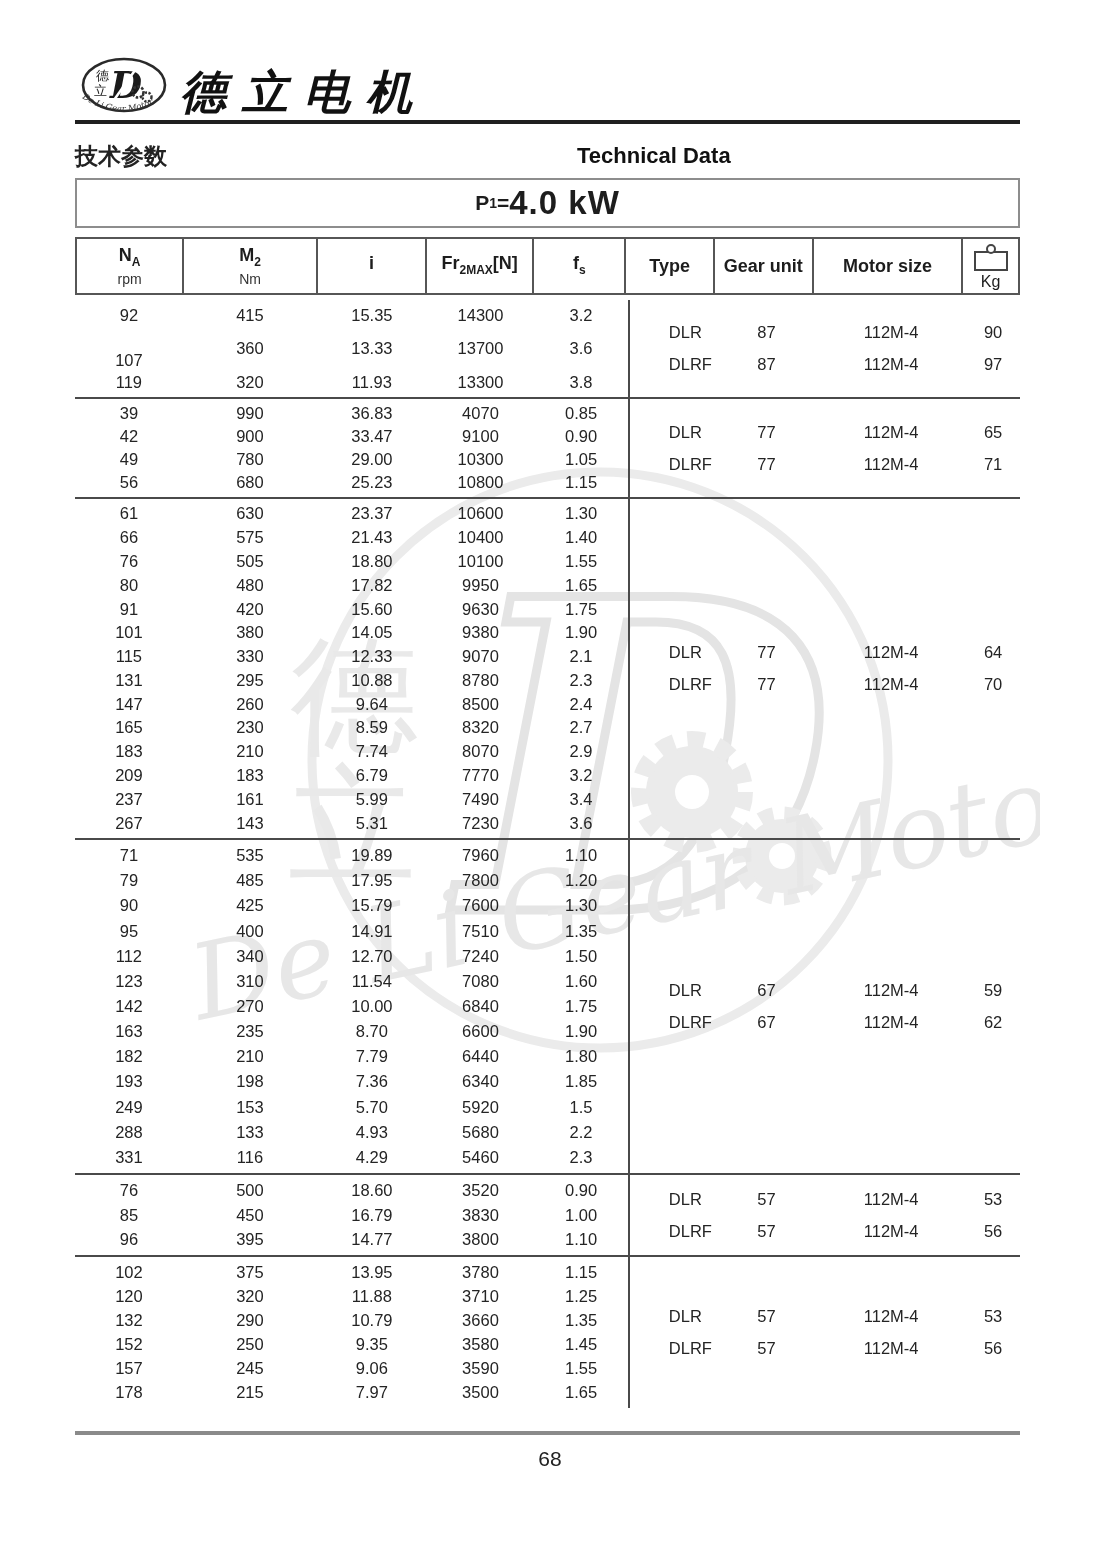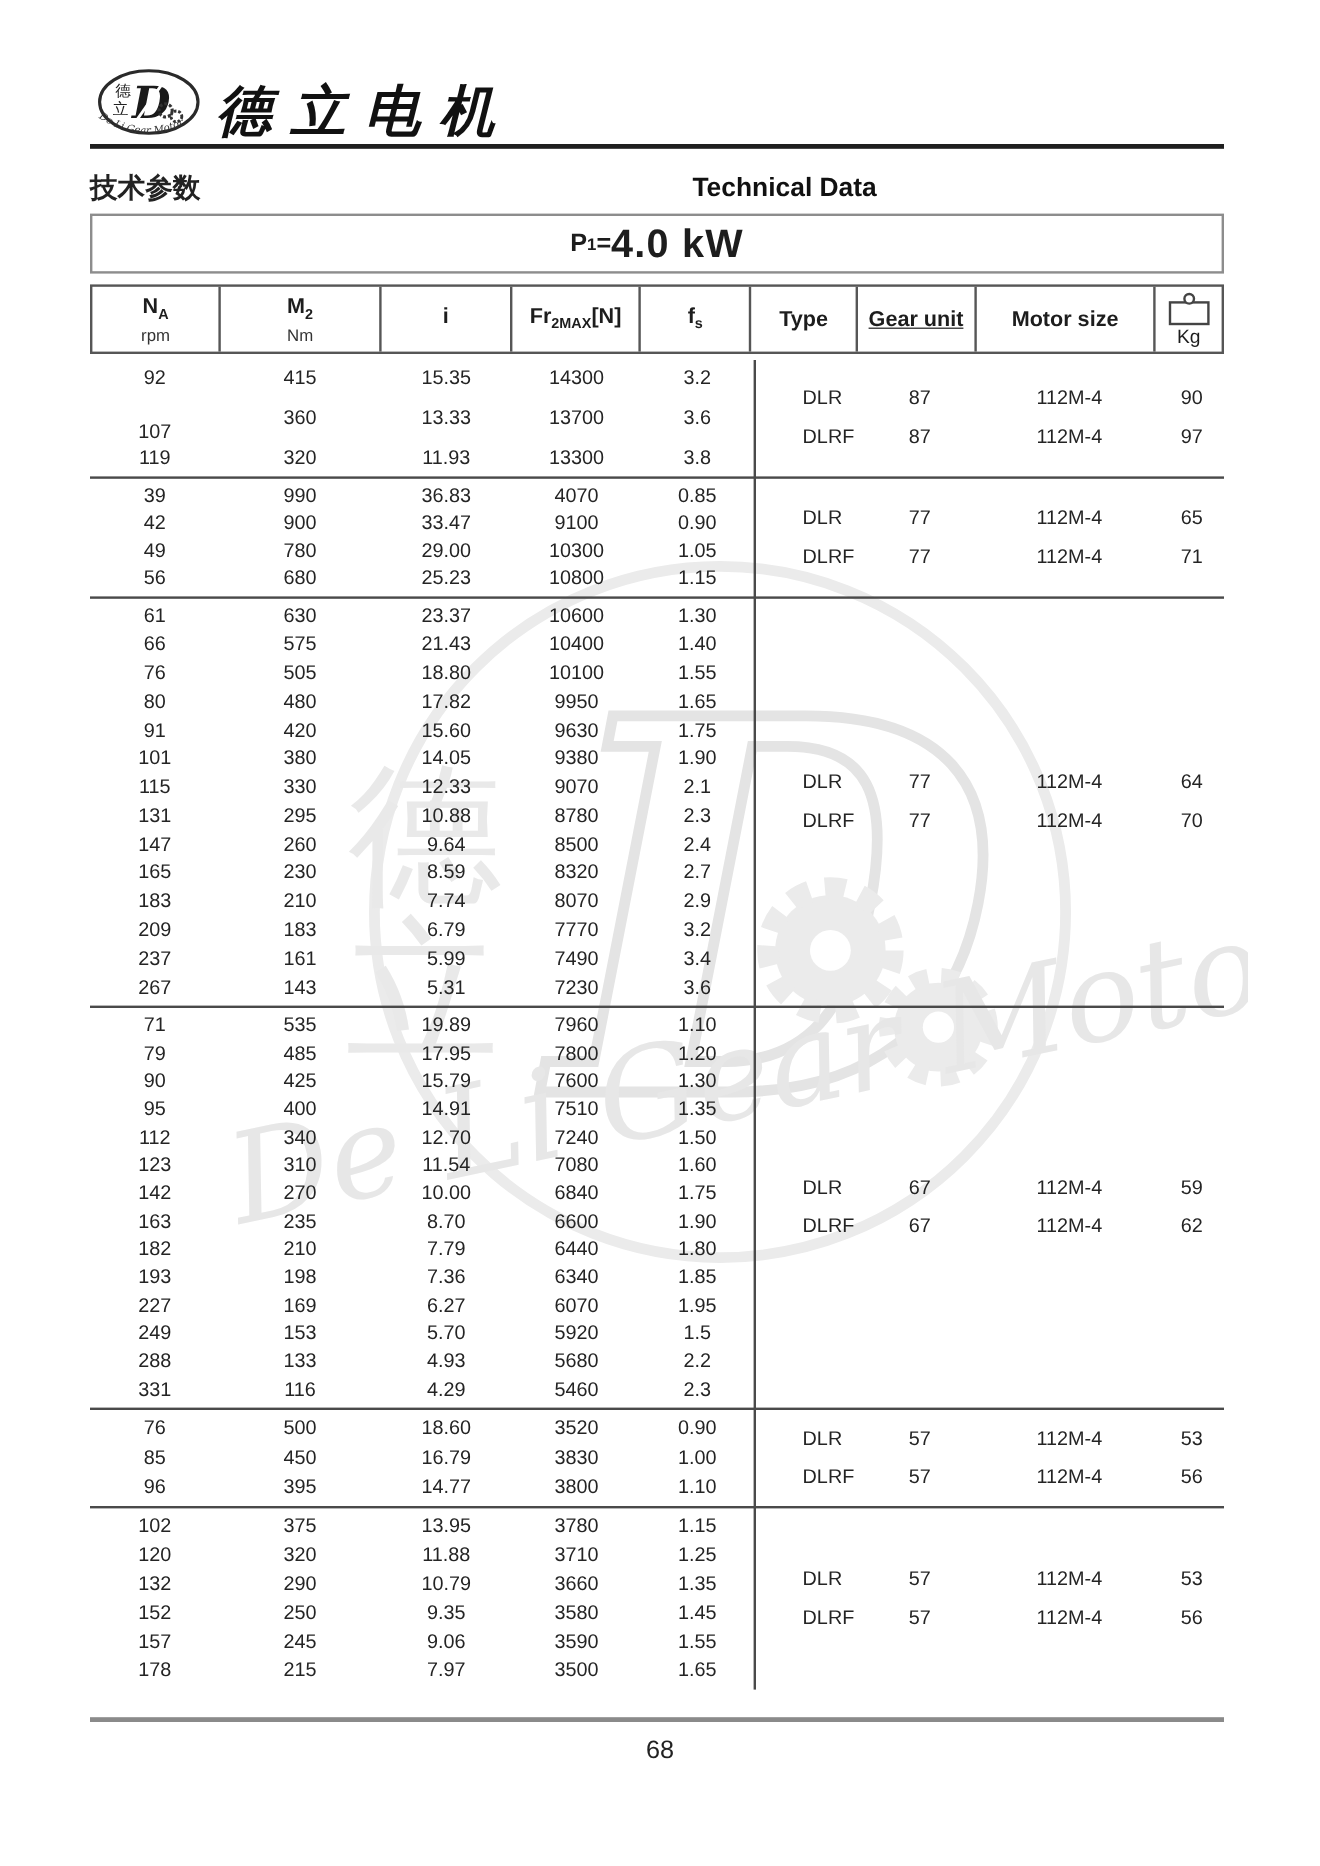--- a/index.html
+++ b/index.html
@@ -133,21 +133,21 @@
         <div class="l1"><span>Fr</span><sub>2MAX</sub><span>[N]</span></div>
         <div class="l2"></div>
       </div>
       <div class="th" style="width: 9.8%;">
         <div class="l1"><span>f</span><sub>s</sub><span></span></div>
         <div class="l2"></div>
       </div>
       <div class="th" style="width: 9.4%;">
         <div class="l1">Type</div>
       </div>
-      <div class="th" style="width: 10.5%; text-decoration: underline;">
+      <div class="th" style="width: 10.5%;">
         <div class="l1">Gear unit</div>
       </div>
       <div class="th" style="width: 15.9%;">
         <div class="l1">Motor size</div>
       </div>
       <div class="th" style="width: 5.8%; text-align: center;">
         <div class="weight-icon"></div>
         <div class="kg-label">Kg</div>
       </div>
     </div>
@@ -421,27 +421,20 @@
             <div class="cell" style="width: 16.9%;">1.80</div>
           </div>
           <div class="row">
             <div class="cell" style="width: 19.5%;">193</div>
             <div class="cell" style="width: 24.3%;">198</div>
             <div class="cell" style="width: 19.8%;">7.36</div>
             <div class="cell" style="width: 19.5%;">6340</div>
             <div class="cell" style="width: 16.9%;">1.85</div>
           </div>
           <div class="row">
-            <div class="cell" style="width: 19.5%;">227</div>
-            <div class="cell" style="width: 24.3%;">169</div>
-            <div class="cell" style="width: 19.8%;">6.27</div>
-            <div class="cell" style="width: 19.5%;">6070</div>
-            <div class="cell" style="width: 16.9%;">1.95</div>
-          </div>
-          <div class="row">
             <div class="cell" style="width: 19.5%;">249</div>
             <div class="cell" style="width: 24.3%;">153</div>
             <div class="cell" style="width: 19.8%;">5.70</div>
             <div class="cell" style="width: 19.5%;">5920</div>
             <div class="cell" style="width: 16.9%;">1.5</div>
           </div>
           <div class="row">
             <div class="cell" style="width: 19.5%;">288</div>
             <div class="cell" style="width: 24.3%;">133</div>
             <div class="cell" style="width: 19.8%;">4.93</div>

